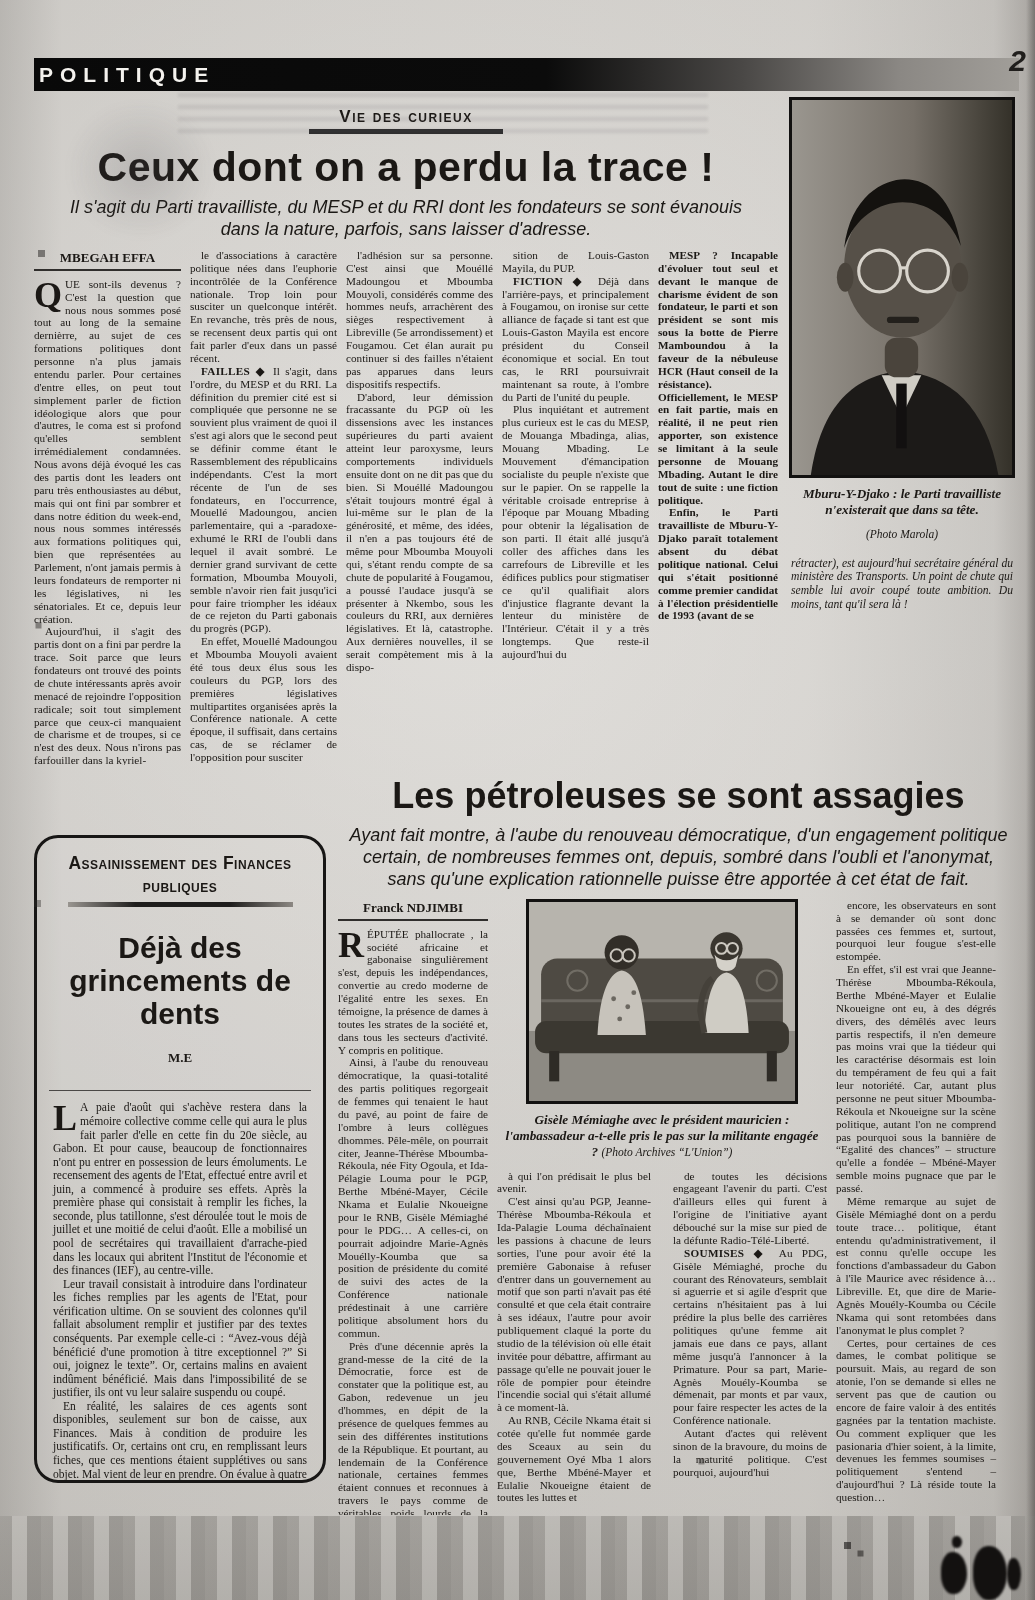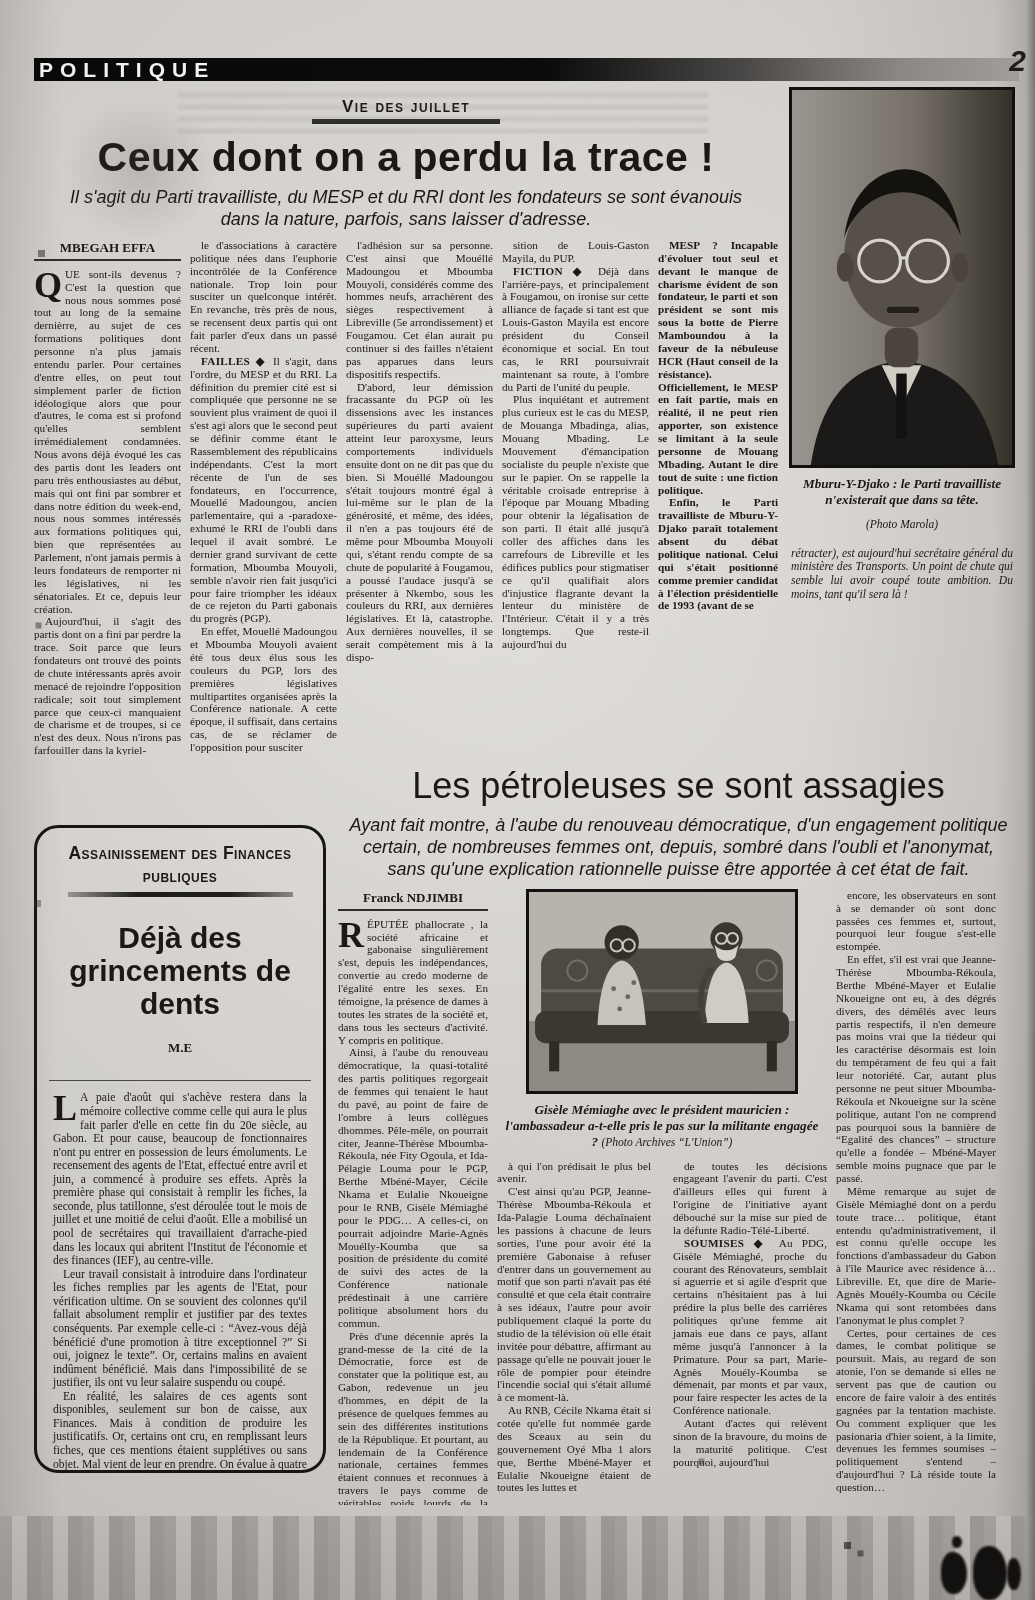--- a/index.html
+++ b/index.html
@@ -8,21 +8,21 @@
     width:1035px;height:1600px;overflow:hidden;position:relative;
     font-family:"Liberation Serif",serif;color:#1b1815;
     background:
       radial-gradient(140% 90% at 45% 35%, rgba(255,255,255,0.30), rgba(110,107,102,0.22) 95%),
       linear-gradient(90deg,#b6b3ae 0,#d2cfca 6%,#d6d3ce 78%,#c6c3be 96%,#a39f9a 100%),
       #cfccc7;
   }
   .page{position:absolute;inset:0;padding:58px 16px 0 34px;}
 
   
-  .section-bar{height:23px;display:flex;align-items:center;
+  .section-bar{height:33px;display:flex;align-items:center;
     background:linear-gradient(90deg,#090909 0,#0b0b0b 52%,#4a4846 72%,#8b8884 88%,#a19e99 100%);}
   .section-bar .label{color:#f4f2ee;font-family:"Liberation Sans",sans-serif;font-weight:700;
     font-size:21px;letter-spacing:7px;padding-left:5px;white-space:nowrap;}
   .pagenum{position:absolute;top:44px;right:9px;font-family:"Liberation Sans",sans-serif;
     font-weight:700;font-style:italic;font-size:30px;color:#201e1c;}
 
   
   .ghost-lines{position:absolute;left:178px;top:93px;width:530px;height:40px;opacity:.45;
     background:repeating-linear-gradient(180deg, rgba(92,90,95,.30) 0 4px, transparent 4px 12px);
     filter:blur(1.6px);}
@@ -75,21 +75,21 @@
   .fin-underline{width:225px;height:5px;margin:5px auto 0;
     background:linear-gradient(90deg,#999590,#1e1d1c 30%,#1e1d1c 72%,#8b8782);}
   .h3{font-family:"Liberation Sans",sans-serif;font-weight:700;font-size:30px;line-height:1.1;
     text-align:center;margin:24px 2px 20px;}
   .fin-byline{text-align:center;font-weight:700;font-size:13px;border-bottom:1.5px solid #4a4846;
     padding-bottom:24px;margin:0 -4px 10px;}
   .fin-body{font-size:11.6px;line-height:1.17;text-align:justify;}
   .fin-body .para{text-indent:10px;}
   .fin-body .para.lead{text-indent:0;}
   .pet{flex:1;min-width:0;}
-  .h2{font-family:"Liberation Sans",sans-serif;font-weight:400;font-size:36px;text-align:center;
+  .h2{font-family:"Liberation Sans",sans-serif;font-weight:700;font-size:36px;text-align:center;
     margin:0 0 8px;}
   .pet .standfirst{margin:0 4px 8px;}
   .pet-cols{display:flex;gap:9px;height:616px;overflow:hidden;}
   .txt{font-size:11.2px;line-height:1.15;text-align:justify;}
   .pet-colA{flex:0 0 150px;}
   .pet-mid{flex:0 0 330px;}
   .pet-colD{flex:0 0 160px;}
   .couch-photo{border:3px solid #121110;width:272px;display:block;margin:0 auto;background:#999;}
   .pet-mid .caption{margin:8px 4px 9px;}
   .pet-sub{display:flex;gap:22px;}
@@ -110,21 +110,21 @@
   <div class="section-bar">
     <span class="label">POLITIQUE</span>
   </div>
   <div class="pagenum">2</div>
   <div class="ghost-lines"></div>
   <div class="ghost-blob"></div>
 
   <div class="article1">
     <div class="a1-left">
       <div class="rubric">
-        <span>Vie des juillet</span>
+        <span>Vie des curieux</span>
       </div>
       <h1 class="h1">Ceux dont on a perdu la trace !</h1>
       <div class="standfirst">Il s'agit du Parti travailliste, du MESP et du RRI dont les fondateurs se sont évanouis dans la nature, parfois, sans laisser d'adresse.</div>
       <div class="a1-cols">
         <div class="col">
           <div class="byline">MBEGAH EFFA</div>
           <p class="para lead"><span class="dropcap">Q</span><span>UE sont-ils devenus ? C'est la question que nous nous sommes posé tout au long de la semaine dernièrre, au sujet de ces formations politiques dont personne n'a plus jamais entendu parler. Pour certaines d'entre elles, on peut tout simplement parler de fiction idéologique alors que pour d'autres, le coma est si profond qu'elles semblent irrémédialement condamnées. Nous avons déjà évoqué les cas des partis dont les leaders ont paru très enthousiastes au début, mais qui ont fini par sombrer et dans notre édition du week-end, nous nous sommes intéressés aux formations politiques qui, bien que représentées au Parlement, n'ont jamais permis à leurs fondateurs de remporter ni les législatives, ni les sénatoriales. Et ce, depuis leur création.</span></p>
           <div>
               <p class="para">Aujourd'hui, il s'agit des partis dont on a fini par perdre la trace. Soit parce que leurs fondateurs ont trouvé des points de chute intéressants après avoir menacé de rejoindre l'opposition radicale; soit tout simplement parce que ceux-ci manquaient de charisme et de troupes, si ce n'est des deux. Nous n'irons pas farfouiller dans la kyriel-</p>
             </div>

